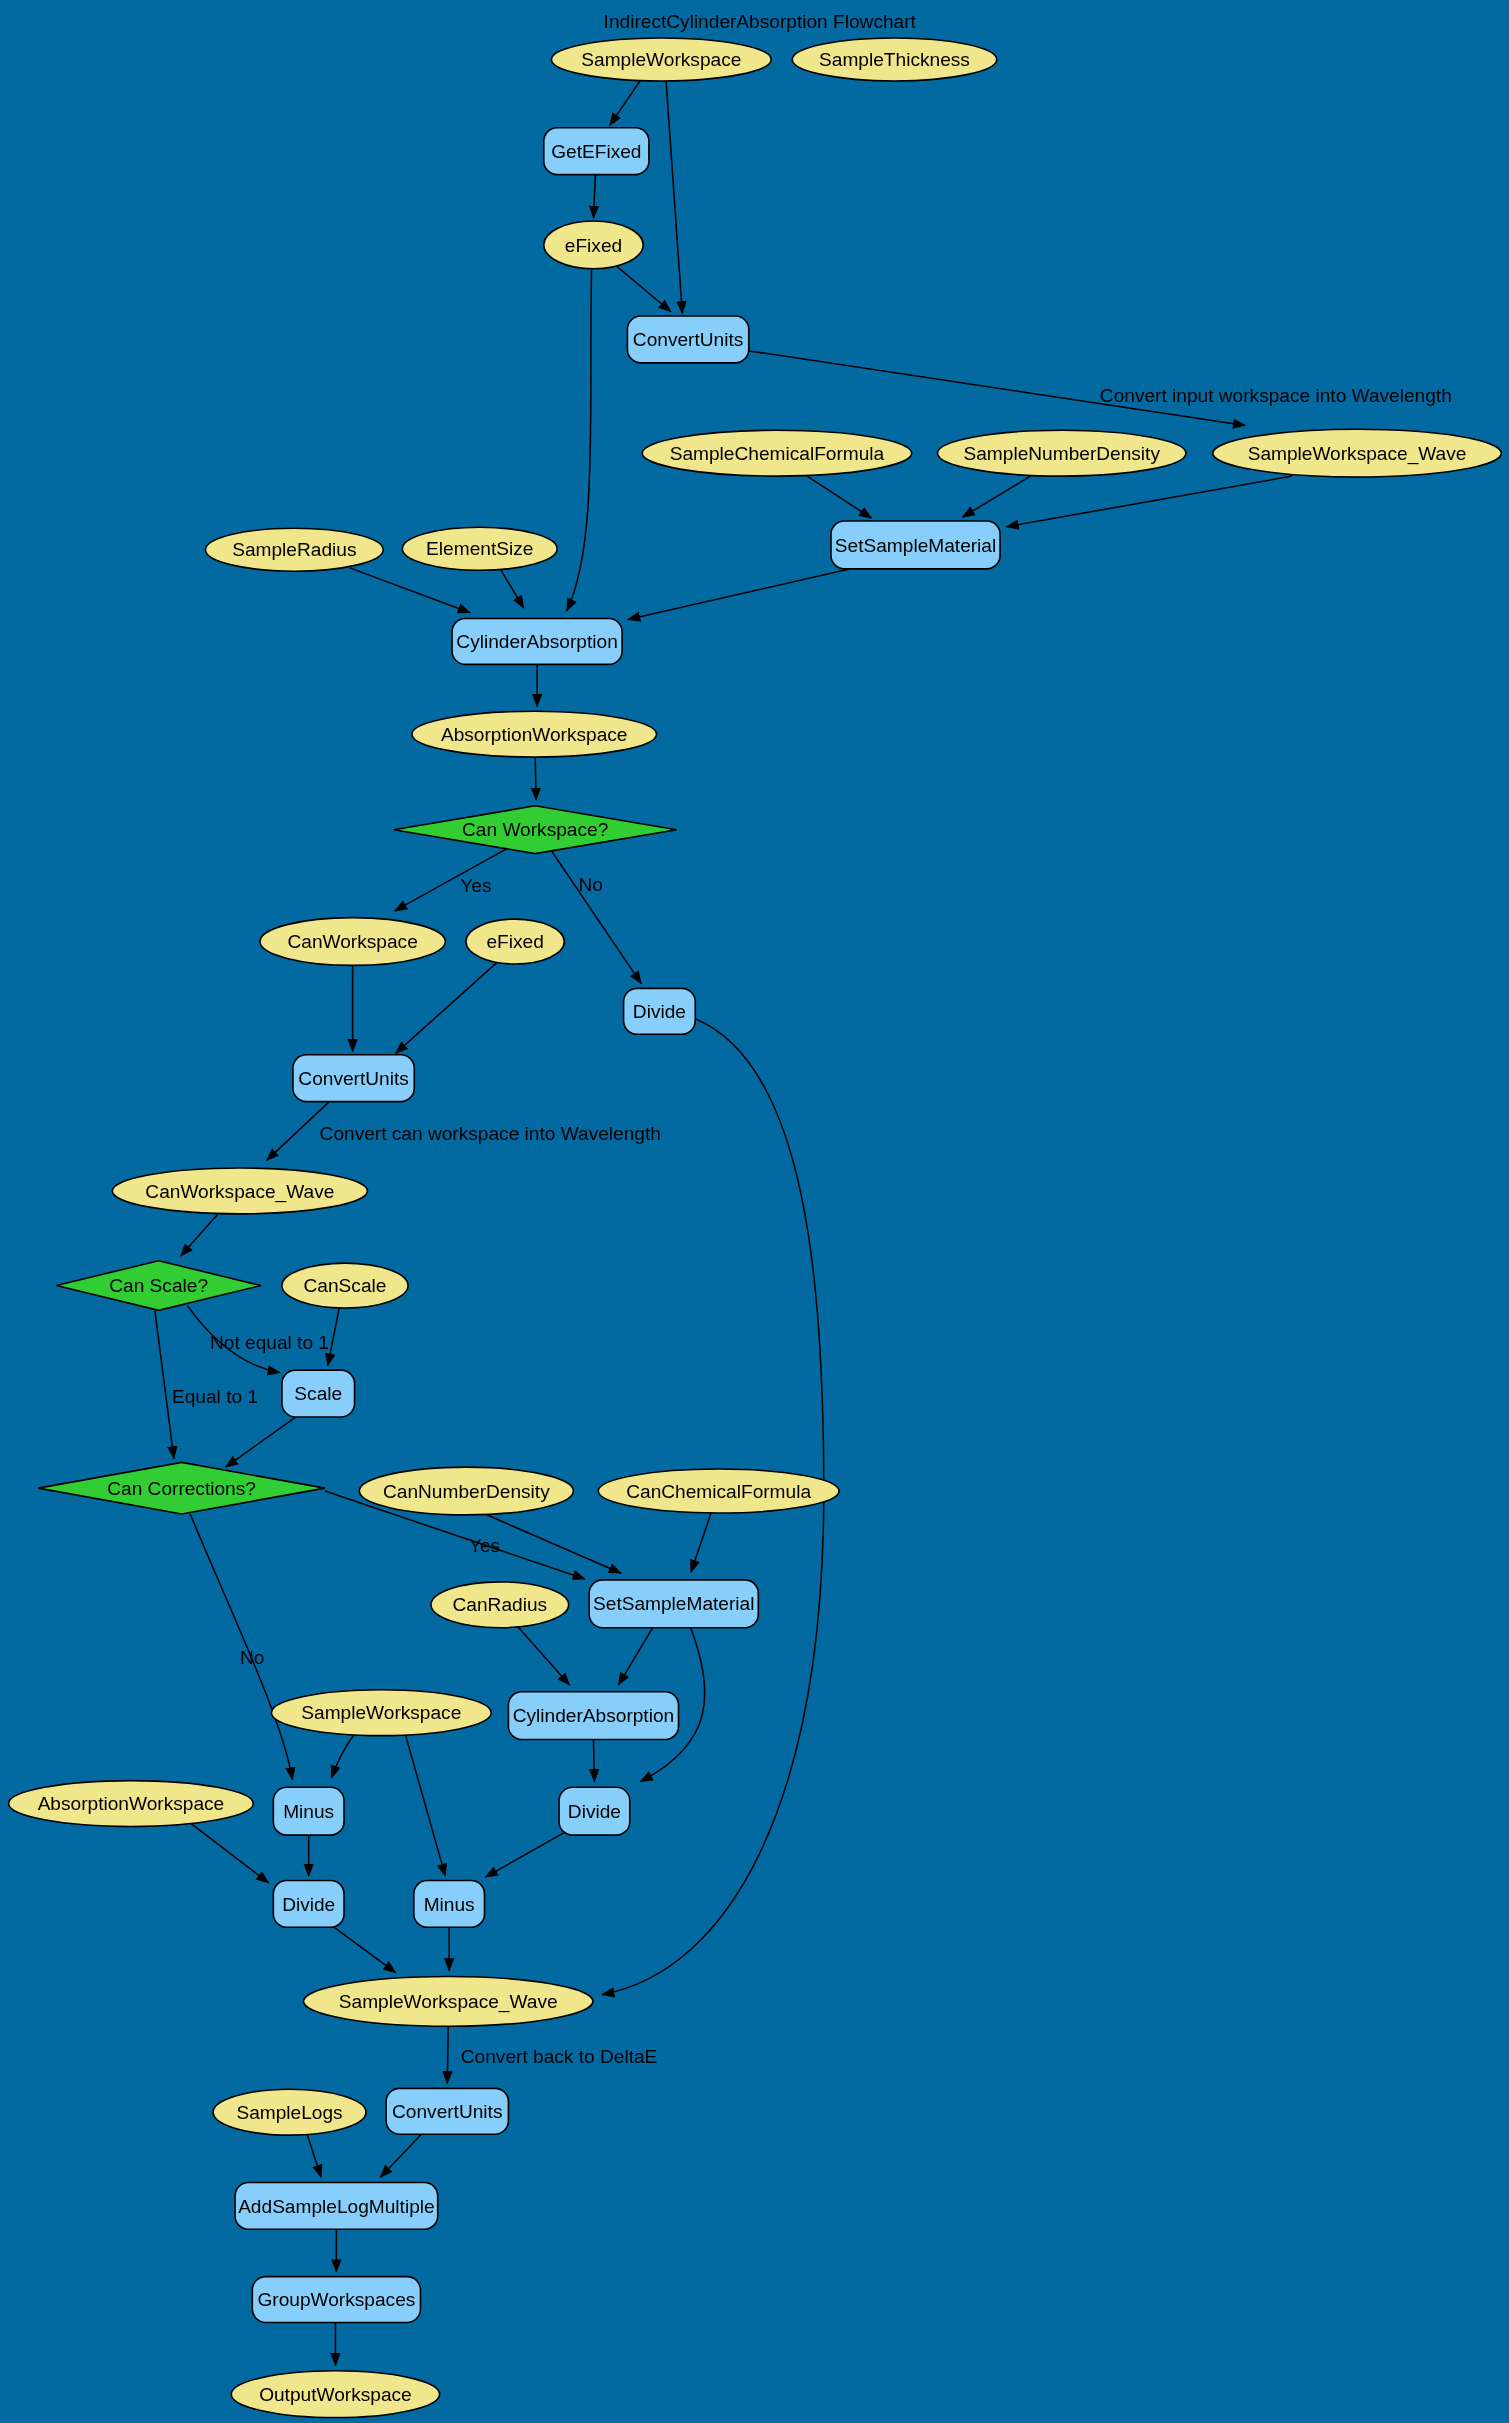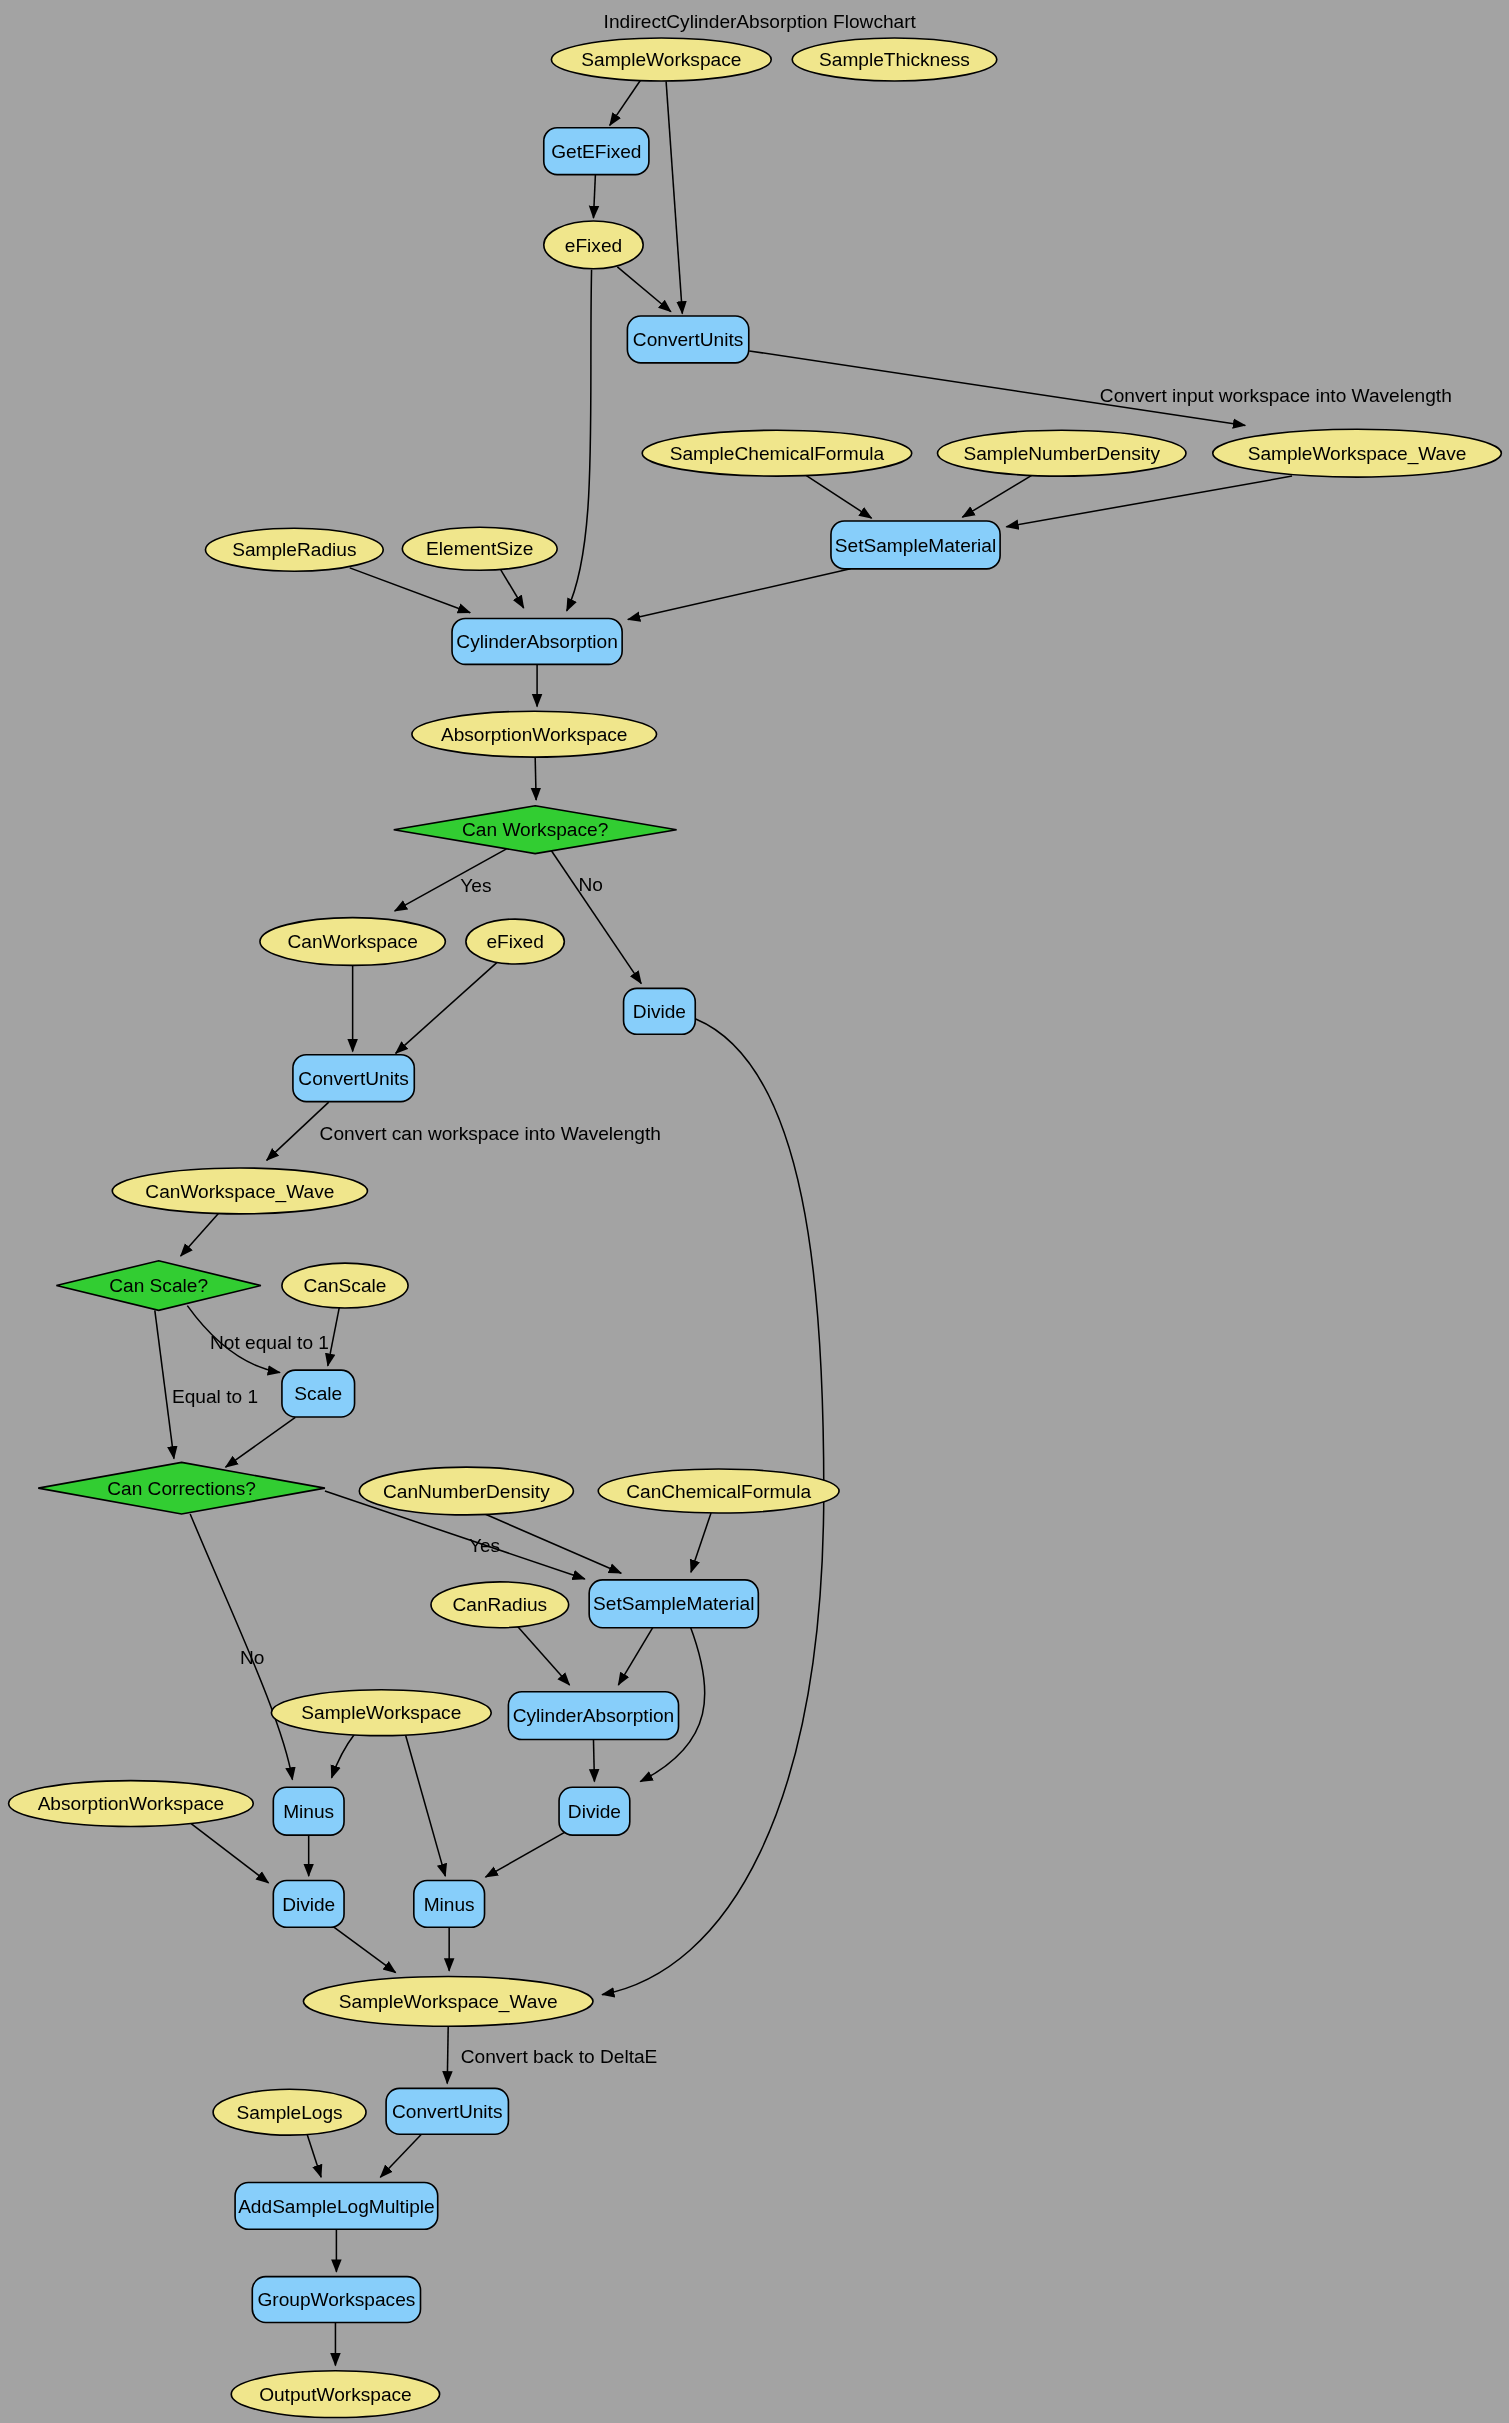--- a/index.html
+++ b/index.html
@@ -3,21 +3,21 @@
 <meta charset="utf-8">
 <style>
   html, body {
     margin: 0;
     padding: 0;
     background: #ffffff;
   }
   #flowchart-wrap {
     width: 1509px;
     height: 2423px;
-    background: #a3a3a3;
+    background: #0369a1;
     position: relative;
   }
   svg {
     display: block;
   }
   text {
     font-family: "Liberation Sans", sans-serif;
     fill: #000000;
   }
   .node-label { font-size: 20px; }

